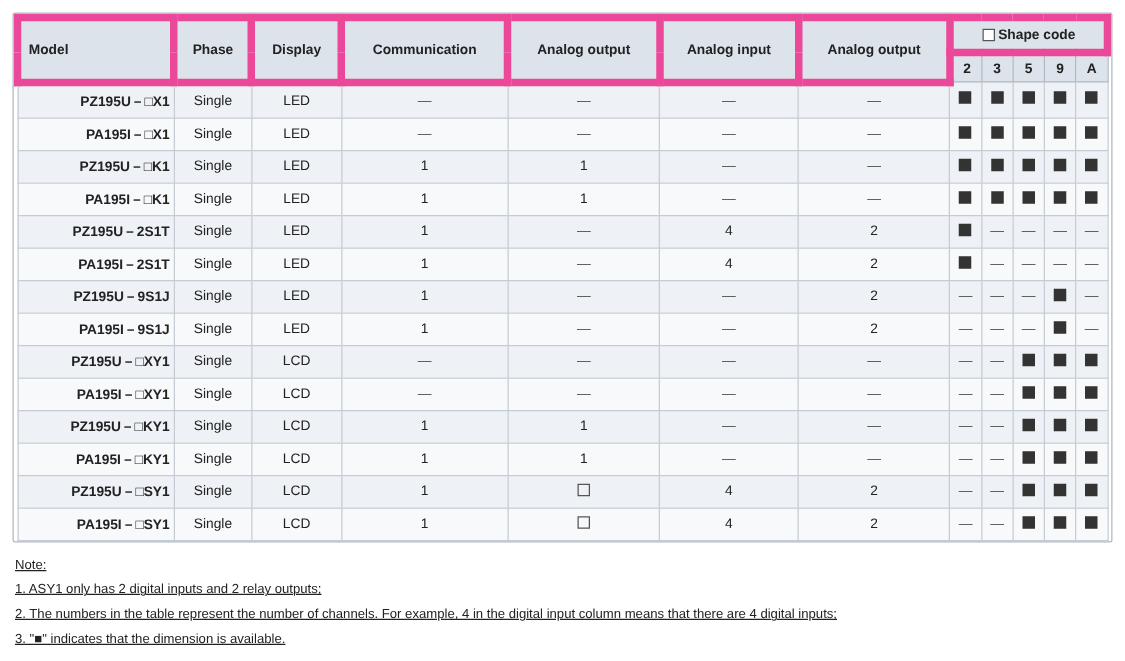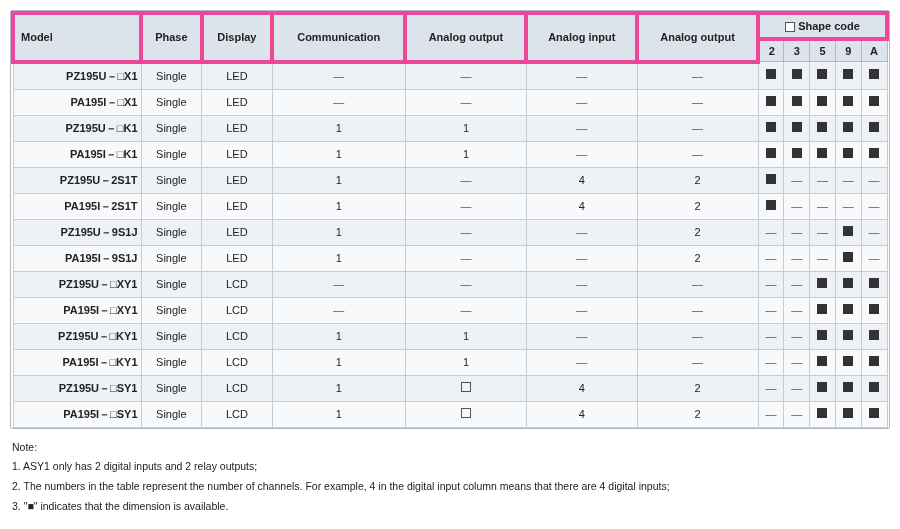--- a/index.html
+++ b/index.html
@@ -19,21 +19,21 @@
     table {
       width: 100%;
       border-collapse: collapse;
       font-size: 11px;
     }
     thead tr:first-child th {
       background: #dde3ea;
       font-weight: bold;
       text-align: center;
       padding: 5px 3px;
-      border: 4px solid #ec4899;
+      border: 6px solid #ec4899;
       color: #222;
     }
     thead tr:first-child th:first-child {
       text-align: left;
       padding-left: 6px;
     }
     .sub-header th {
       background: #dde3ea;
       text-align: center;
       padding: 4px 3px;
@@ -78,20 +78,21 @@
     }
     .notes {
       margin-top: 10px;
       font-size: 10.5px;
       color: #222;
       line-height: 1.7;
       padding-left: 2px;
     }
     .notes p {
       margin-bottom: 2px;
+      text-decoration: underline;
     }
     .shape-code-checkbox {
       display: inline-block;
       width: 10px;
       height: 10px;
       border: 1px solid #555;
       background: #fff;
       vertical-align: middle;
       margin-right: 3px;
     }

